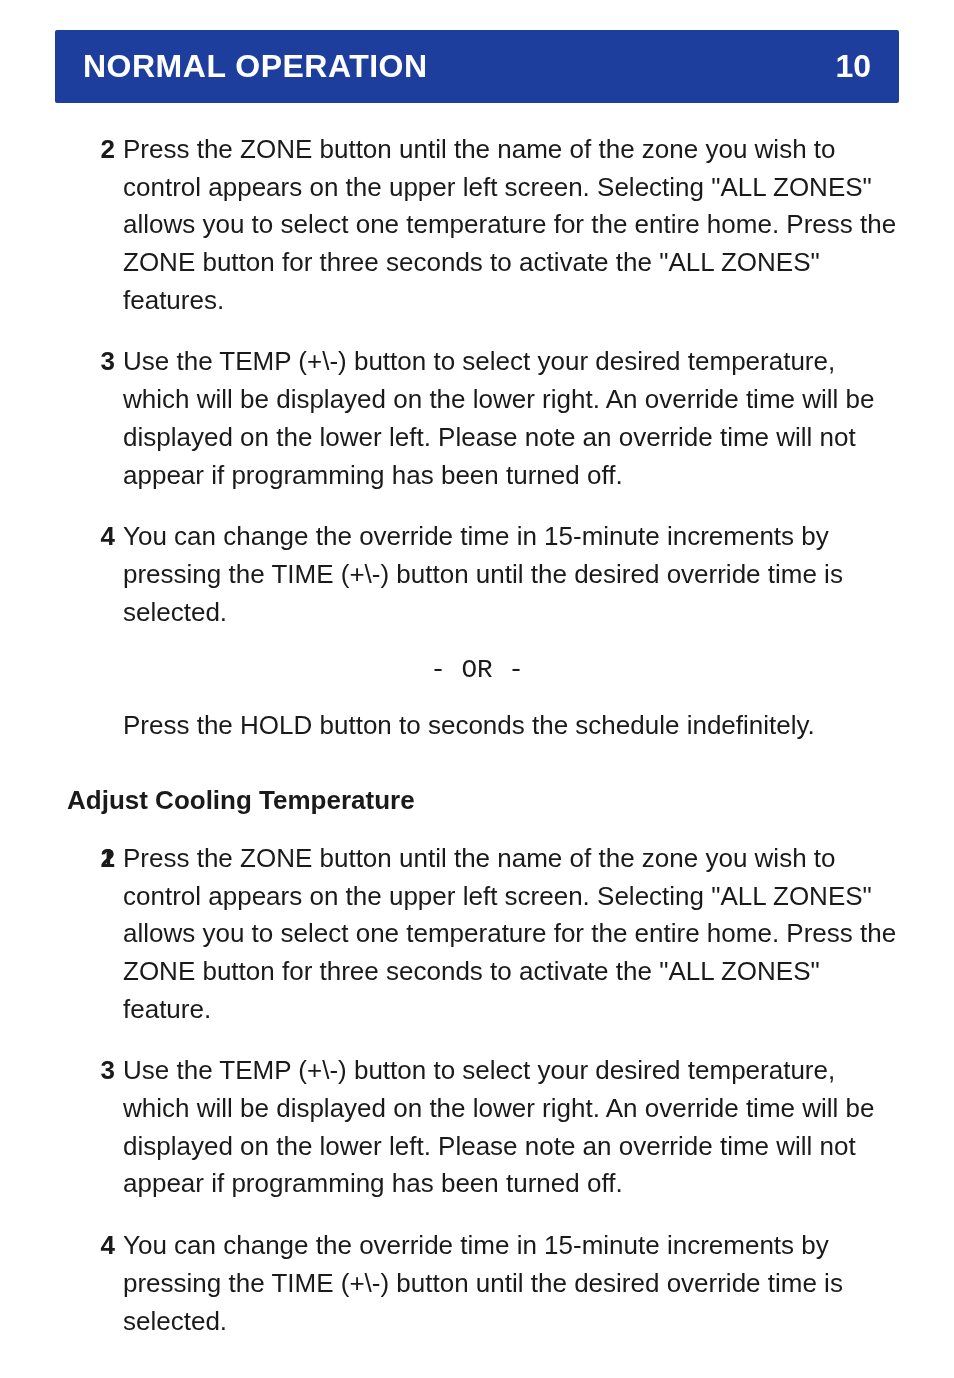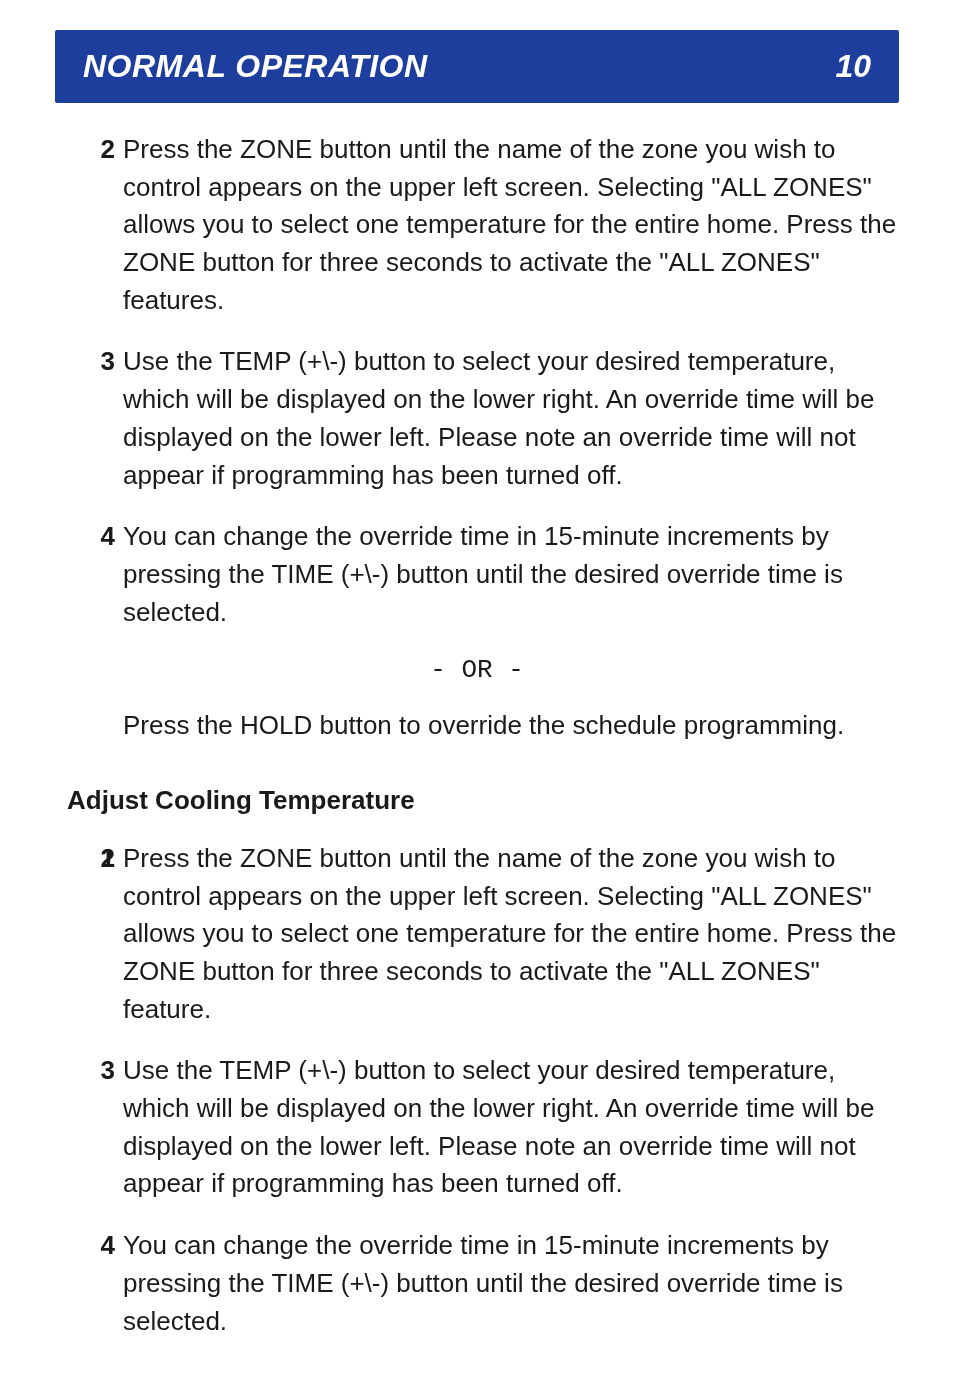--- a/index.html
+++ b/index.html
@@ -18,21 +18,20 @@
   }
   .header-bar {
     background: #1e3e9e;
     color: #ffffff;
     padding: 18px 28px;
     display: flex;
     justify-content: space-between;
     align-items: center;
     border-radius: 2px;
     margin-bottom: 28px;
-    font-style: italic;
   }
   .header-title {
     font-weight: 700;
     font-size: 32px;
     letter-spacing: 0.5px;
   }
   .header-page {
     font-weight: 700;
     font-size: 32px;
     text-align: right;
@@ -97,21 +96,21 @@
       <span>Use the TEMP (+\-) button to select your desired temperature, which will be displayed on the lower right. An override time will be displayed on the lower left. Please note an override time will not appear if programming has been turned off.</span>
     </li>
     <li>
       <span class="num">4</span>
       <span>You can change the override time in 15-minute increments by pressing the TIME (+\-) button until the desired override time is selected.</span>
     </li>
   </ol>
 
   <div class="separator">- OR -</div>
 
-  <div class="follow-line">Press the HOLD button to override the schedule programming.</div>
+  <div class="follow-line">Press the HOLD button to seconds the schedule indefinitely.</div>
 
   <div class="section-heading">Adjust Cooling Temperature</div>
 
   <ol class="steps">
     <li>
       <span class="num">1</span>
     </li>
     <li>
       <span class="num">2</span>
       <span>Press the ZONE button until the name of the zone you wish to control appears on the upper left screen. Selecting "ALL ZONES" allows you to select one temperature for the entire home. Press the ZONE button for three seconds to activate the "ALL ZONES" feature.</span>

